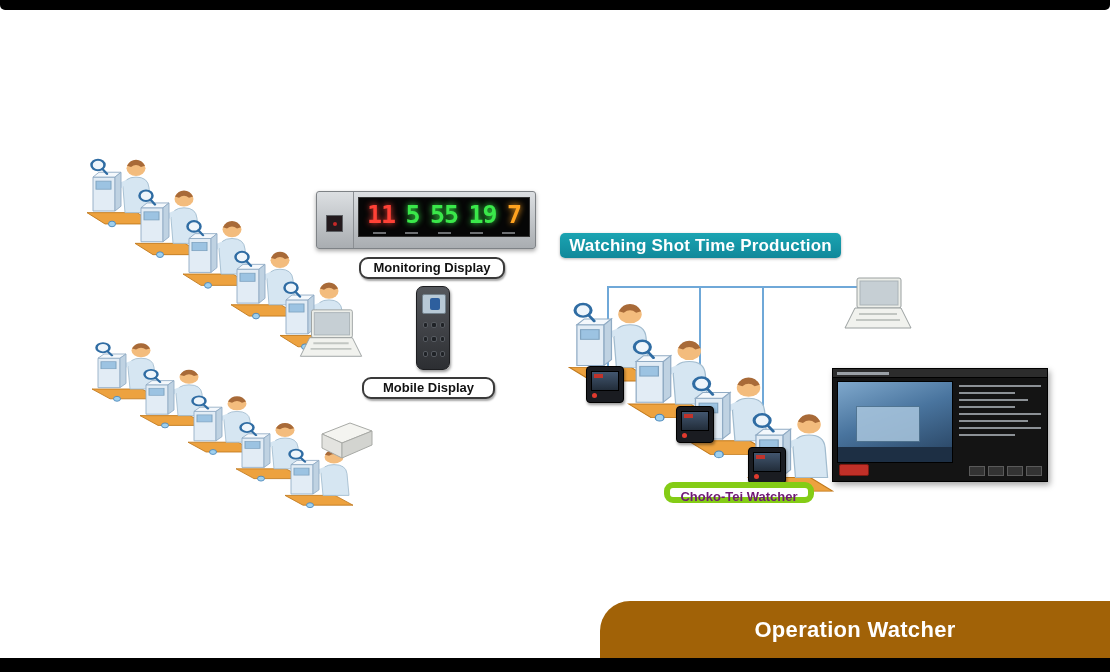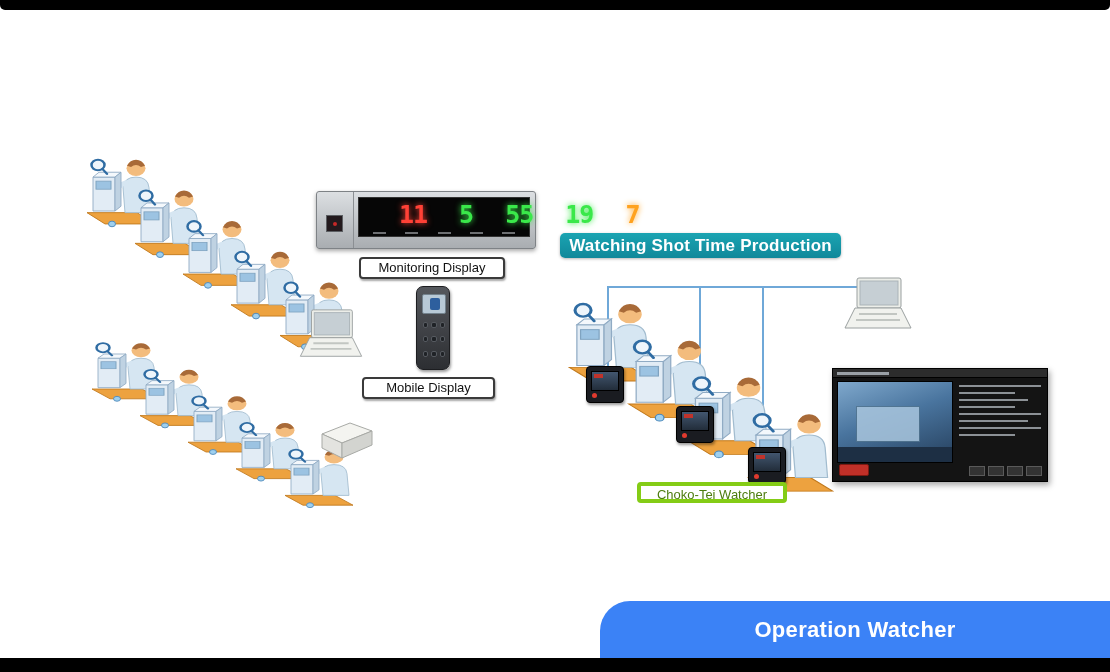--- a/index.html
+++ b/index.html
@@ -19,33 +19,33 @@
   
   .led-panel { position:absolute; left:316px; top:191px; width:220px; height:58px;
                background:linear-gradient(#dcdfe2,#a9adb1); border:1px solid #7e8286; border-radius:3px;
                box-shadow:0 2px 4px rgba(0,0,0,.35); }
   .led-ctrl { position:absolute; left:0; top:0; width:37px; height:100%; border-right:1px solid #8b8f93; }
   .led-ctrl-sq { position:absolute; left:9px; top:23px; width:17px; height:17px; background:#231a1e; border:1px solid #5c5f63; }
   .led-ctrl-sq::after { content:""; position:absolute; left:6px; top:6px; width:4px; height:4px; background:#c62828; border-radius:50%; }
   .led-screen { position:absolute; left:41px; top:5px; right:5px; bottom:11px; background:#060606; border:1px solid #333; }
   .led-digits { display:flex; justify-content:space-between; align-items:center; height:30px; padding:3px 8px 0;
                 font-family:"DejaVu Sans Mono", monospace; font-weight:bold; font-size:25px; }
-  .seg { text-shadow:0 0 6px currentColor; letter-spacing:-1px;margin-left:32px; }
+  .seg { text-shadow:0 0 6px currentColor; letter-spacing:-1px; }
   .seg.red { color:#ff4136; }
   .seg.green { color:#3ae84a; }
   .seg.orange { color:#ffa21f; }
   .led-sub { display:flex; justify-content:space-between; padding:4px 14px 0; }
   .led-sub i { width:13px; height:2px; background:#6d6f72; }
 
   
-  .plate { position:absolute; background:#fff; border:2px solid #3a3a3a; border-radius:4px; font-weight:normal;
+  .plate { position:absolute; background:#fff; border:2px solid #3a3a3a; border-radius:9px; font-weight:bold;
            font-size:13px; color:#111; text-align:center; box-shadow:1px 2px 2px rgba(0,0,0,.35); }
   #monitoring-label { left:359px; top:257px; width:146px; height:22px; line-height:18px; }
   #mobile-label { left:362px; top:377px; width:133px; height:22px; line-height:18px; }
-  .plate.plate-gray { border:4px solid #84cc16; color:#4d7c0f; box-shadow:none; }
+  .plate.plate-gray { border:6px solid #84cc16; color:#701a75; box-shadow:none;margin-left:27px; }
   #chokotei-label { left:637px; top:482px; width:150px; height:21px; line-height:17px; }
 
   
   .mobile-device { position:absolute; left:416px; top:286px; width:34px; height:84px;
                    background:linear-gradient(#55585d,#2c2e32); border:1px solid #1c1d20; border-radius:7px;
                    box-shadow:1px 2px 3px rgba(0,0,0,.4); }
   .md-screen { position:absolute; left:5px; top:7px; width:24px; height:20px; background:#b8c9d6;
                border:1px solid #73828d; border-radius:2px; }
   .md-icon { position:absolute; left:7px; top:3px; width:10px; height:12px; background:#2e5f9e; border-radius:2px; }
   .md-keys { position:absolute; left:4px; top:33px; width:26px; height:44px; display:grid;
@@ -83,21 +83,21 @@
   .sw-panel { position:absolute; left:126px; top:16px; right:6px; height:60px; display:flex; flex-direction:column; gap:5px; }
   .sw-panel i { height:2px; background:#8c9196; }
   .sw-panel i:nth-child(2n) { width:68%; }
   .sw-panel i:nth-child(3n) { width:84%; }
   .sw-red-btn { position:absolute; left:6px; bottom:5px; width:30px; height:12px; background:#c03028;
                 border:1px solid #7d1912; border-radius:2px; }
   .sw-bottom { position:absolute; right:5px; bottom:5px; display:flex; gap:3px; }
   .sw-bottom i { width:16px; height:10px; background:#333; border:1px solid #5a5a5a; }
 
   
-  .footer-banner { position:absolute; left:600px; top:601px; width:510px; height:58px; background:#3b82f6;
+  .footer-banner { position:absolute; left:600px; top:601px; width:510px; height:58px; background:#a16207;
                    border-top-left-radius:30px; display:flex; align-items:center; justify-content:center; }
   .footer-banner span { color:#fff; font-weight:bold; font-size:22px; letter-spacing:.3px; }
 
   svg.diagram { position:absolute; overflow:visible; }
 </style>
 </head>
 <body>
 
 <div id="canvas">
 

